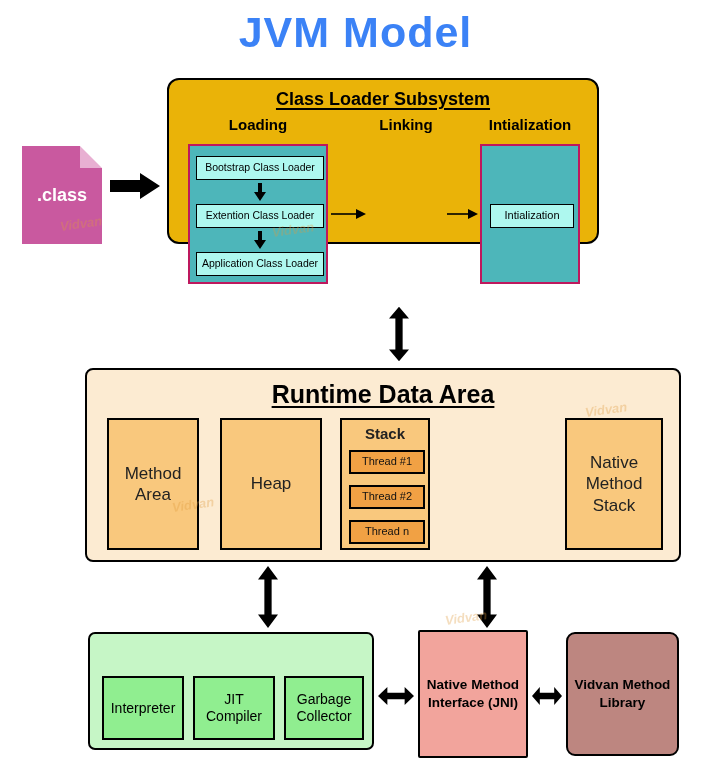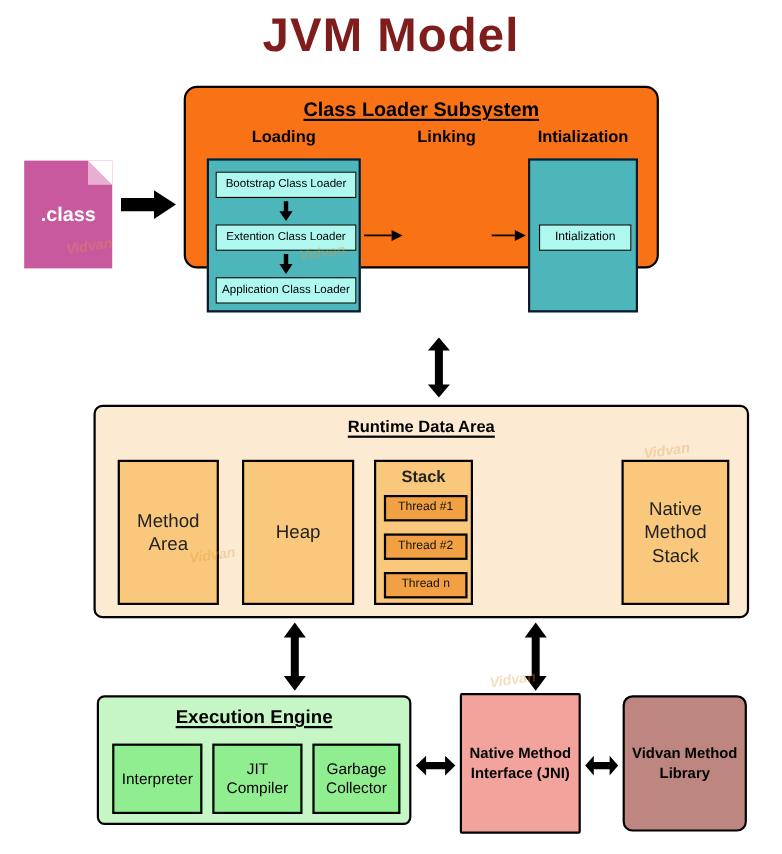--- a/index.html
+++ b/index.html
@@ -2,43 +2,43 @@
 <html><head>
 <meta charset="utf-8">
 <title>JVM Model</title>
 <style>
   *{box-sizing:border-box;margin:0;padding:0}
   html,body{background:#fff}
   body{width:711px;height:776px;font-family:"Liberation Sans",sans-serif;color:#000;position:relative;overflow:hidden}
   .canvas{position:relative;width:711px;height:776px;background:#fff}
 
   .main-title{position:absolute;top:8px;left:0;width:100%;text-align:center;
-    font-size:43px;font-weight:800;color:#7f1d1d;letter-spacing:1px;
+    font-size:43px;font-weight:800;color:#3b82f6;letter-spacing:1px;
     font-family:"Liberation Sans",sans-serif}
 
   
   .panel{position:absolute;border:2px solid #000}
   .panel-title{position:absolute;left:0;width:100%;text-align:center;font-weight:bold;
     text-decoration:underline;text-underline-offset:3px;text-decoration-thickness:2px}
 
-  .cls-panel{left:167px;top:78px;width:432px;height:166px;background:#f97316;border-radius:12px}
+  .cls-panel{left:167px;top:78px;width:432px;height:166px;background:#eab308;border-radius:12px}
   .cls-title{top:9px;font-size:18px}
   .col-label{position:absolute;top:36px;font-size:15px;font-weight:bold;text-align:center}
-  .teal{position:absolute;top:64px;height:140px;background:#4DB6BA;border:2px solid #0f172a}
+  .teal{position:absolute;top:64px;height:140px;background:#4DB6BA;border:2px solid #be185d}
   .cyan{position:absolute;background:#AEF8EF;border:1.5px solid #000;height:24px;
     display:flex;align-items:center;justify-content:center;font-size:10.5px;text-align:center;line-height:1.05}
 
   .doc{position:absolute;left:22px;top:146px;width:80px;height:98px;background:#C9599F;
     display:flex;align-items:center;justify-content:center}
   .doc::before{content:"";position:absolute;top:0;right:0;width:0;height:0;border-style:solid;
     border-width:0 22px 22px 0;border-color:#fff #fff #E8AFD2 #E8AFD2}
   .doc-label{color:#fff;font-weight:bold;font-size:18px}
 
   .rda-panel{left:85px;top:368px;width:596px;height:194px;background:#FCEBD2;border-radius:8px}
-  .rda-title{top:10px;font-size:15px}
+  .rda-title{top:10px;font-size:25px}
   .orange{position:absolute;top:48px;height:132px;background:#F9C87D;border:2px solid #000;
     display:flex;align-items:center;justify-content:center;text-align:center;font-size:17px;color:#222;line-height:1.25}
   .stack-title{position:absolute;top:5px;left:0;width:100%;text-align:center;font-weight:bold;font-size:15px}
   .thread{position:absolute;height:24px;background:#F1A144;border:2px solid #000;
     display:flex;align-items:center;justify-content:center;font-size:11px;color:#111}
 
   .ee-panel{left:88px;top:632px;width:286px;height:118px;background:#C6F6C6;border-radius:7px}
   .ee-title{top:8px;font-size:17px}
   .ee-box{position:absolute;top:42px;height:64px;background:#90EE90;border:2px solid #000;
     display:flex;align-items:center;justify-content:center;text-align:center;font-size:14px;line-height:1.2}
@@ -137,21 +137,20 @@
 
   <svg class="arrow" style="left:258px;top:566px" width="20" height="62" viewBox="0 0 22 60" preserveAspectRatio="none">
     <polygon points="11,0 22,13 15,13 15,47 22,47 11,60 0,47 7,47 7,13 0,13"></polygon>
   </svg>
 
   <svg class="arrow" style="left:477px;top:566px" width="20" height="62" viewBox="0 0 22 60" preserveAspectRatio="none">
     <polygon points="11,0 22,13 15,13 15,47 22,47 11,60 0,47 7,47 7,13 0,13"></polygon>
   </svg>
 
   <div class="panel ee-panel">
-    <div class="panel-title ee-title">Execution Engine</div>
     <div class="ee-box" style="left:103px;width:82px">JIT Compiler</div>
     <div class="ee-box" style="left:12px;width:82px">Interpreter</div>
     <div class="ee-box" style="left:194px;width:80px">Garbage Collector</div>
   </div>
 
   <svg class="arrow" style="left:378px;top:687px" width="36" height="18" viewBox="0 0 50 22" preserveAspectRatio="none">
     <polygon points="0,11 13,0 13,7 37,7 37,0 50,11 37,22 37,15 13,15 13,22"></polygon>
   </svg>
 
   <div class="jni-box">

